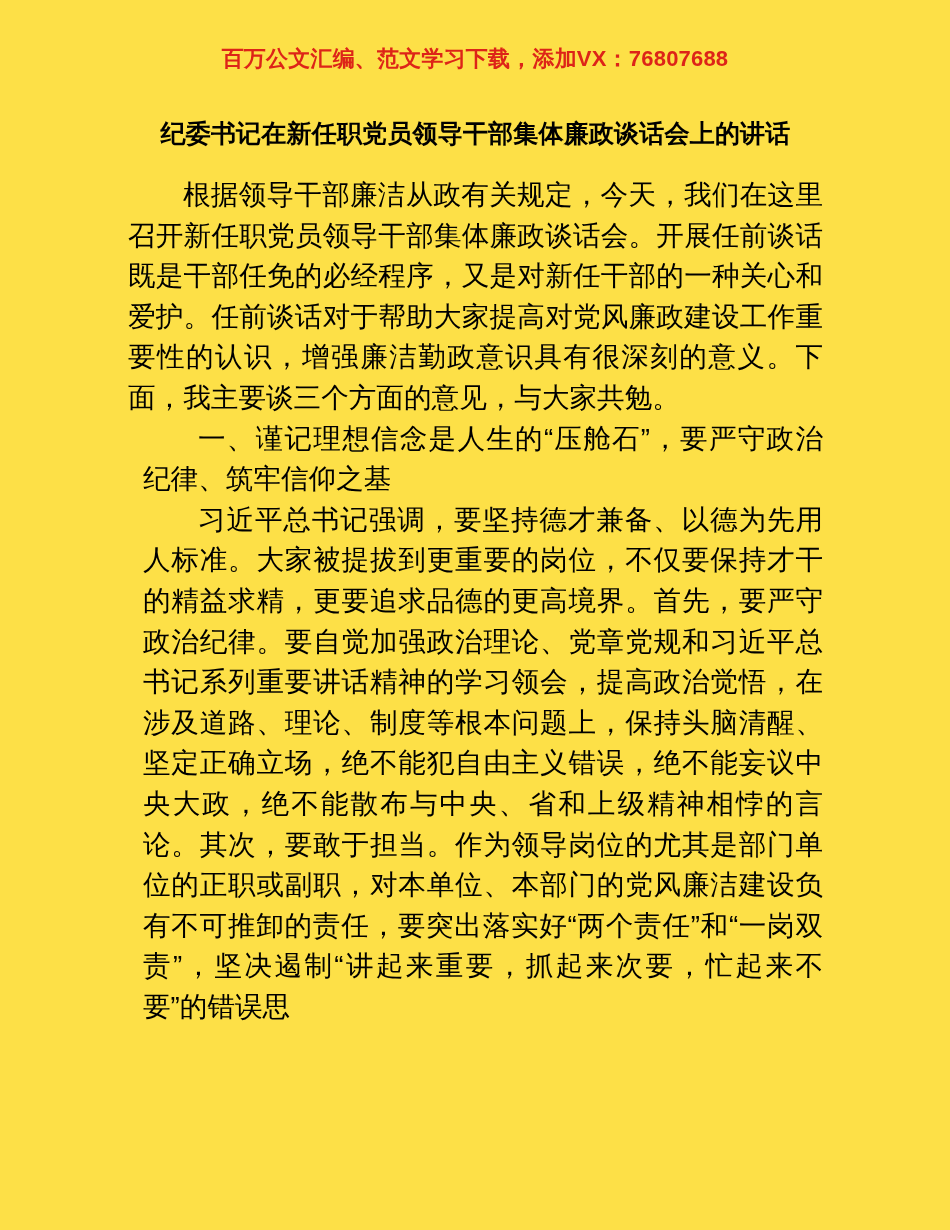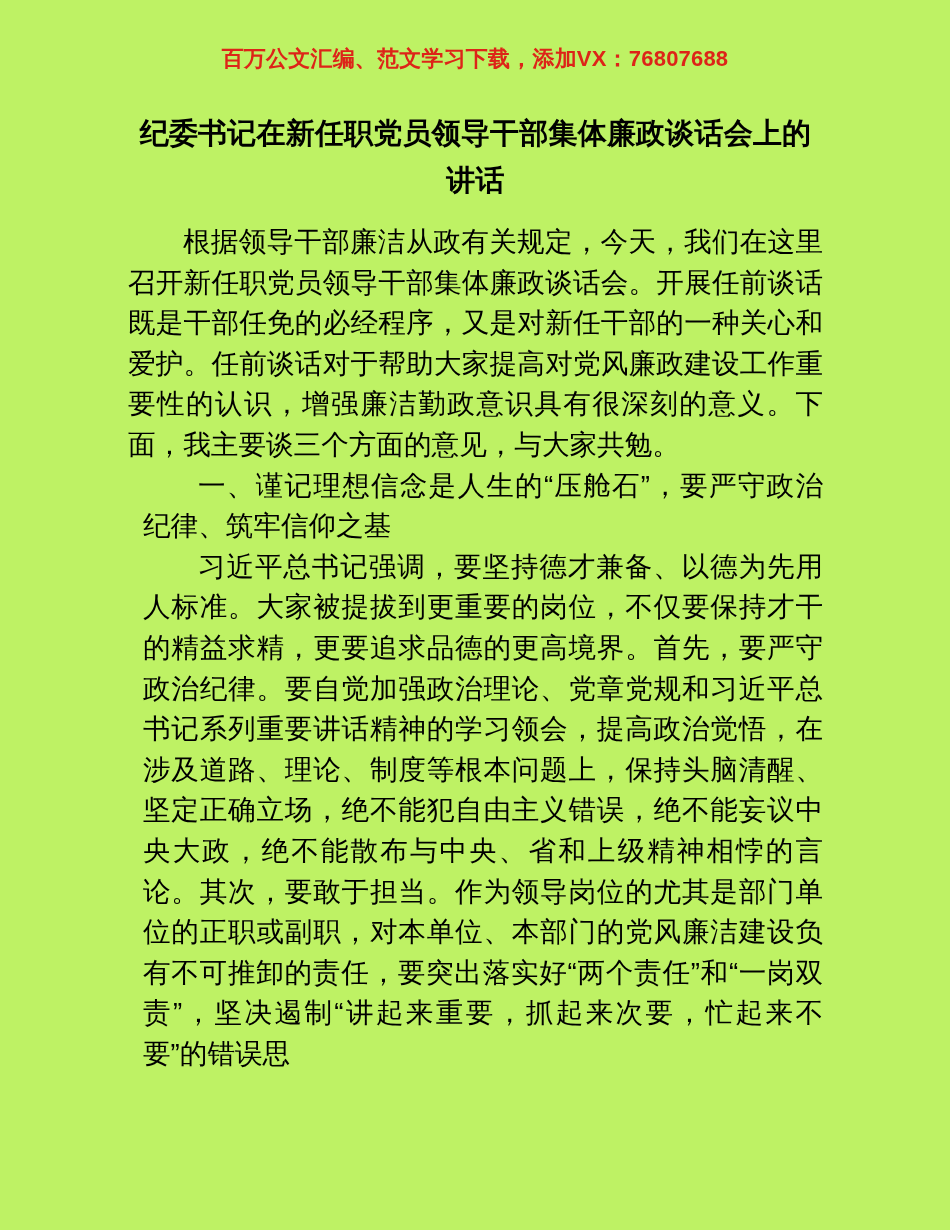--- a/index.html
+++ b/index.html
@@ -12,21 +12,21 @@
     height: 1230px;
     overflow: hidden;
     font-family: "Liberation Sans", "DejaVu Sans", sans-serif;
     -webkit-font-smoothing: antialiased;
   }
 
   .page {
     position: relative;
     width: 950px;
     height: 1230px;
-    background: #bef264;
+    background: #fde047;
     box-sizing: border-box;
   }
 
   
   .promo-header {
     position: absolute;
     top: 44px;
     left: 0;
     width: 950px;
     text-align: center;
@@ -40,21 +40,21 @@
 
   
   .doc {
     position: absolute;
     left: 128px;
     top: 110px;
     width: 695px;
   }
 
   .doc-title {
-    font-size: 29px;
+    font-size: 25px;
     font-weight: 700;
     line-height: 47px;
     text-align: center;
     letter-spacing: 0.2px;
     margin: 0 0 18px 0;
     color: #000000;
   }
 
   .para {
     font-size: 27.6px;

